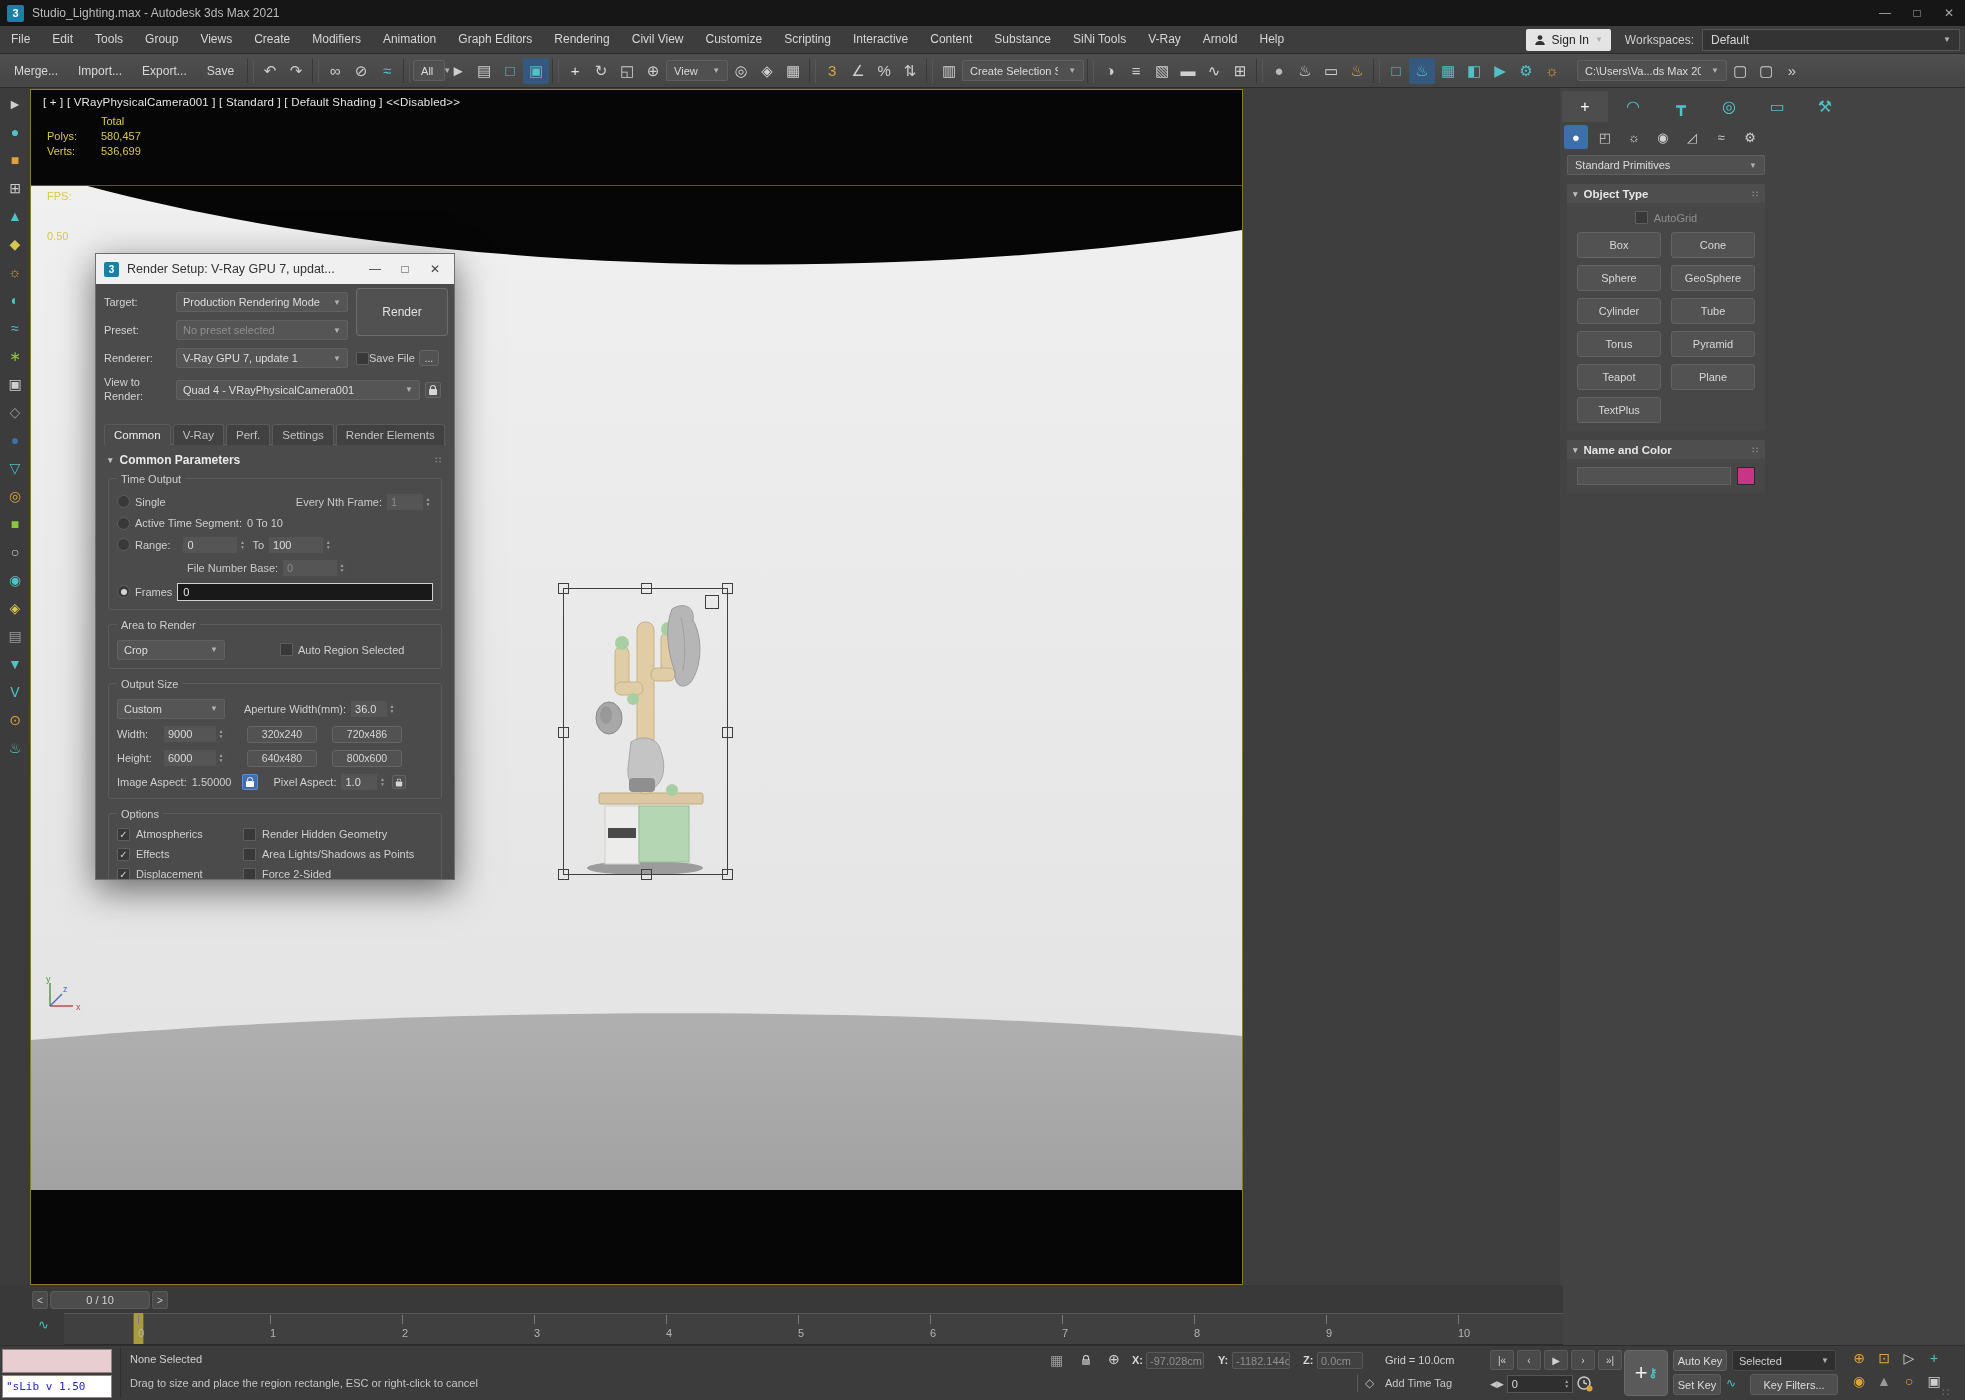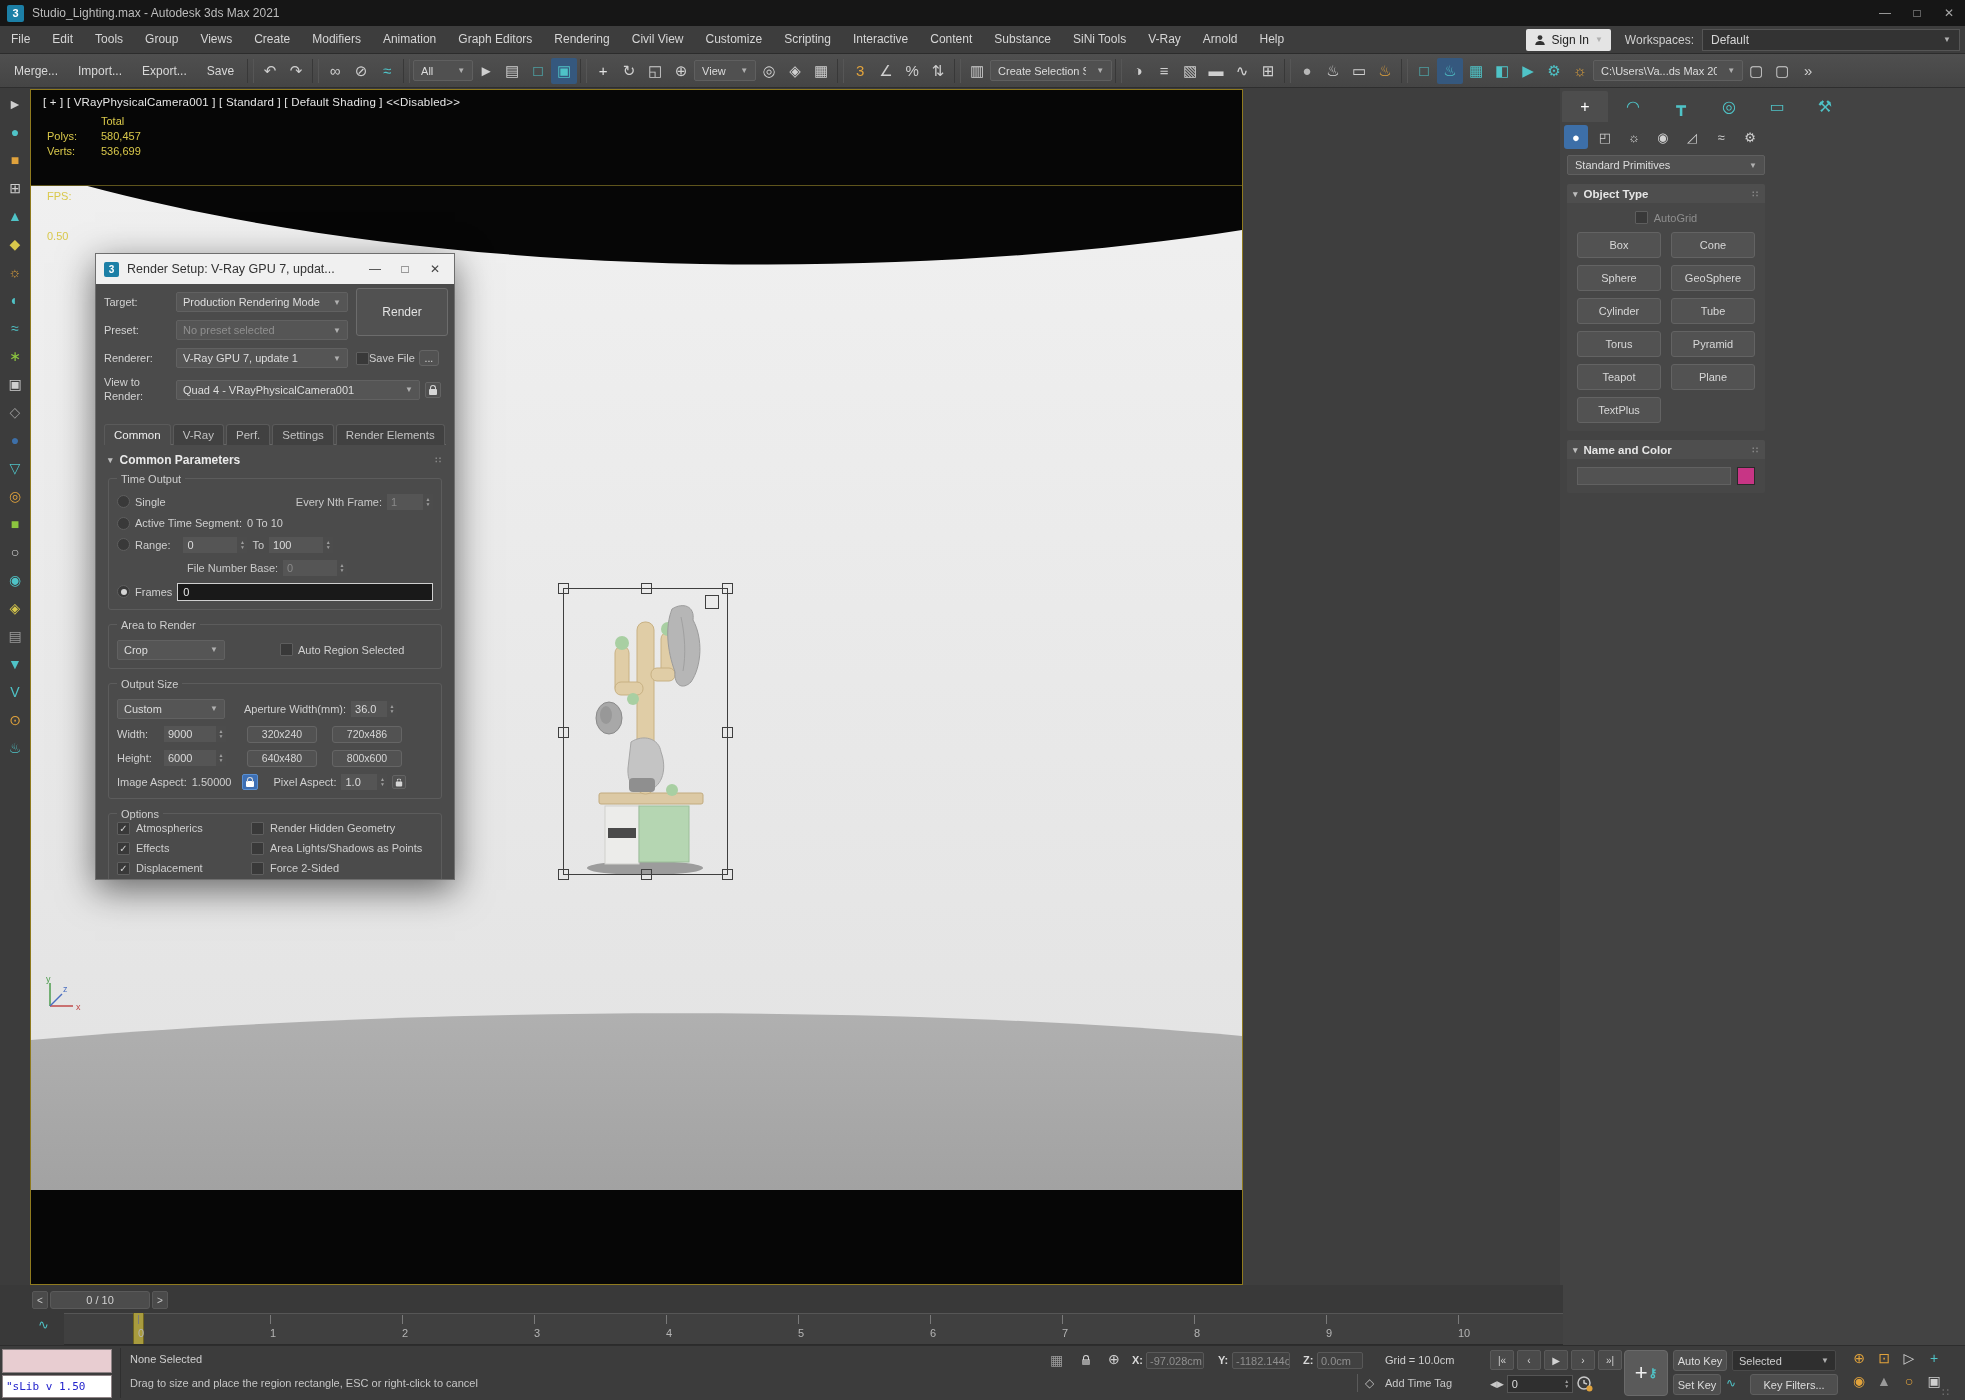--- a/index.html
+++ b/index.html
@@ -215,21 +215,21 @@
     <span class="tsep"></span>
     <span class="fx">
         <span class="ti" style="color: rgb(207, 207, 207);">↶</span>
         <span class="ti" style="color: rgb(207, 207, 207);">↷</span>
         <span class="tsep"></span>
         <span class="ti" style="color: rgb(207, 207, 207);">∞</span>
         <span class="ti" style="color: rgb(207, 207, 207);">⊘</span>
         <span class="ti" style="color: rgb(79, 195, 199);">≈</span>
         <span class="tsep"></span>
       </span>
-    <span class="tdd" style="width:60px">
+    <span class="tdd" style="width:32px">
         <span>All</span>
         <span class="caret">▼</span>
       </span>
     <span class="fx">
         <span class="ti" style="color: rgb(207, 207, 207);">►</span>
         <span class="ti" style="color: rgb(207, 207, 207);">▤</span>
         <span class="ti" style="color: rgb(79, 195, 199);">□</span>
         <span class="ti hl" style="color: rgb(79, 195, 199);">▣</span>
         <span class="tsep"></span>
         <span class="ti" style="color: rgb(226, 226, 226);">+</span>
@@ -553,21 +553,21 @@
                 <span class="sa">▲<br>▼</span>
               </span>
             <span class="lockbtn" style="width:14px;height:14px">
                 <span class="pad" style="transform:scale(.8)"></span>
               </span>
           </div>
         </fieldset>
 
         <fieldset class="grp">
           <legend>Options</legend>
-          <div style="display:flex; gap:16px; ">
+          <div style="display:flex; gap:8px; margin-top:6px">
             <div class="optcol" style="width:118px">
 
               <div class="optrow">
                 <span class="cb on"></span>
                 <span>Atmospherics</span>
               </div>
               <div class="optrow">
                 <span class="cb on"></span>
                 <span>Effects</span>
               </div>

